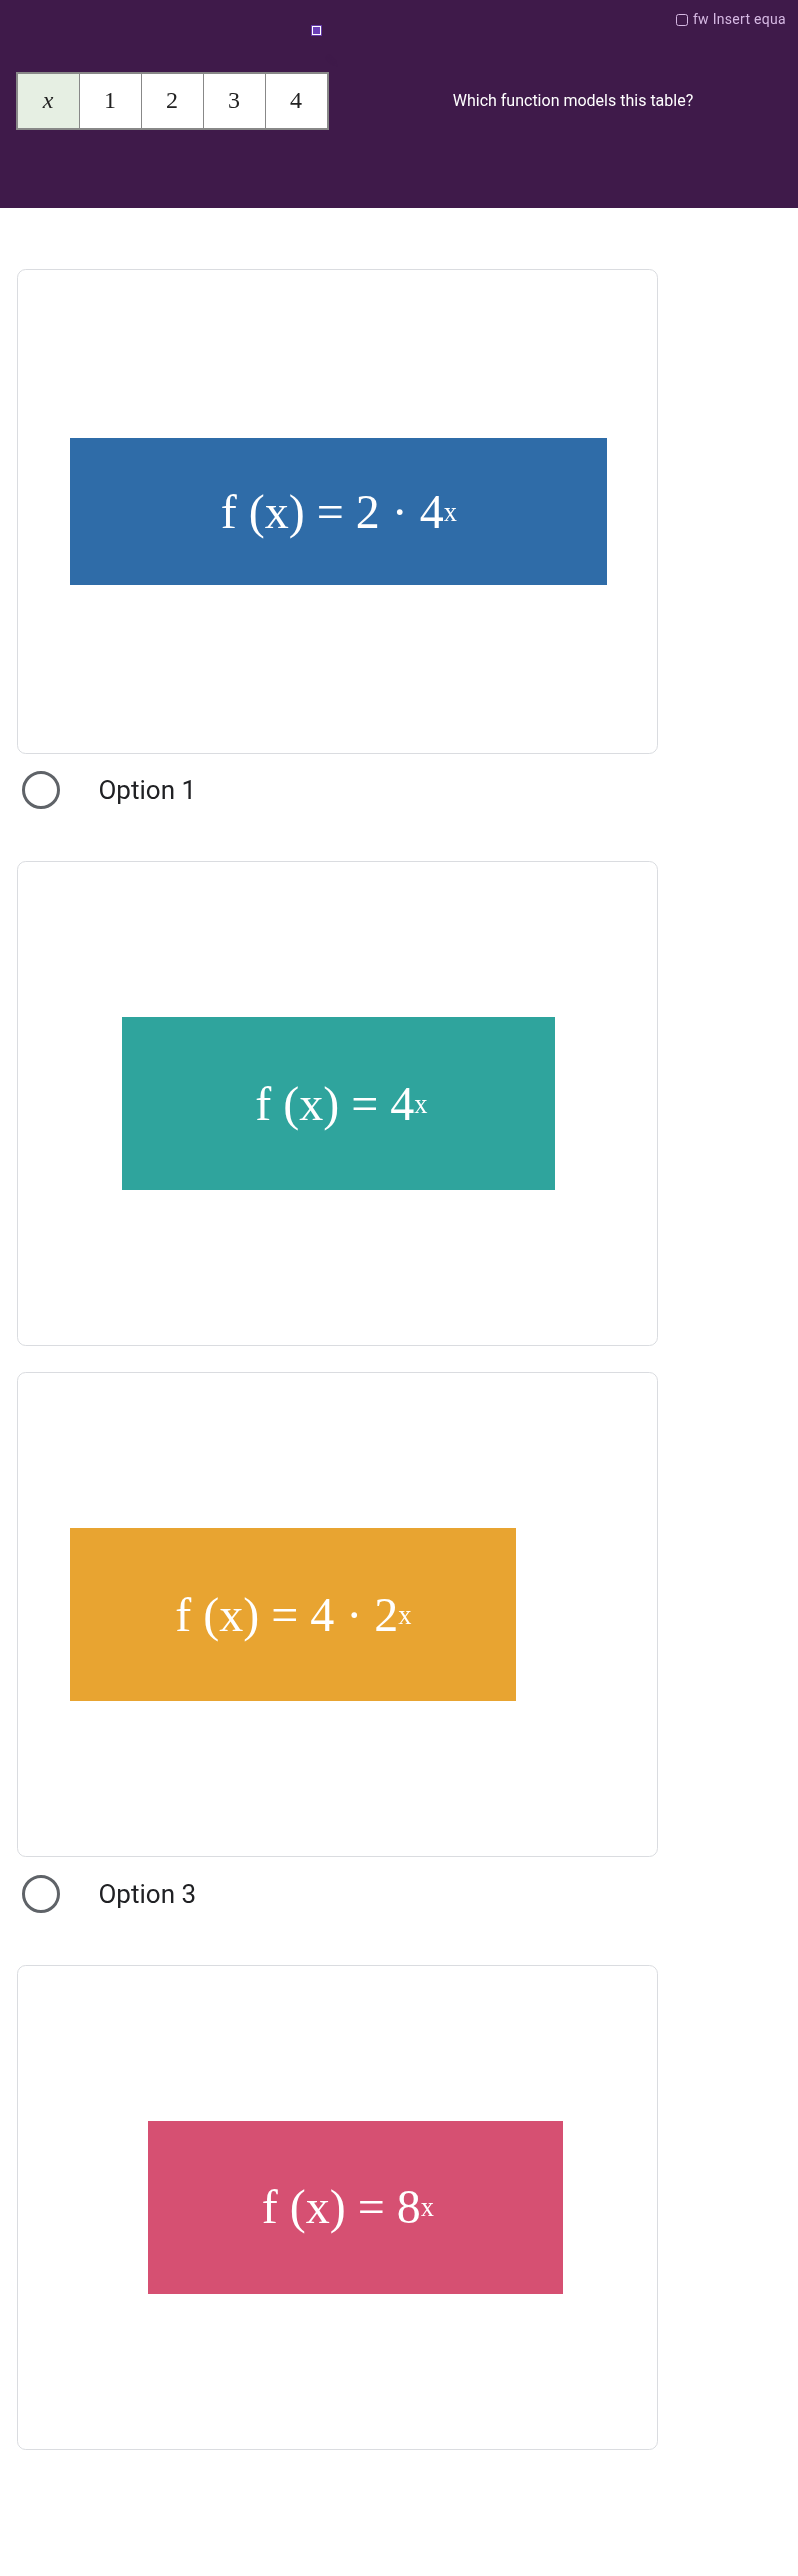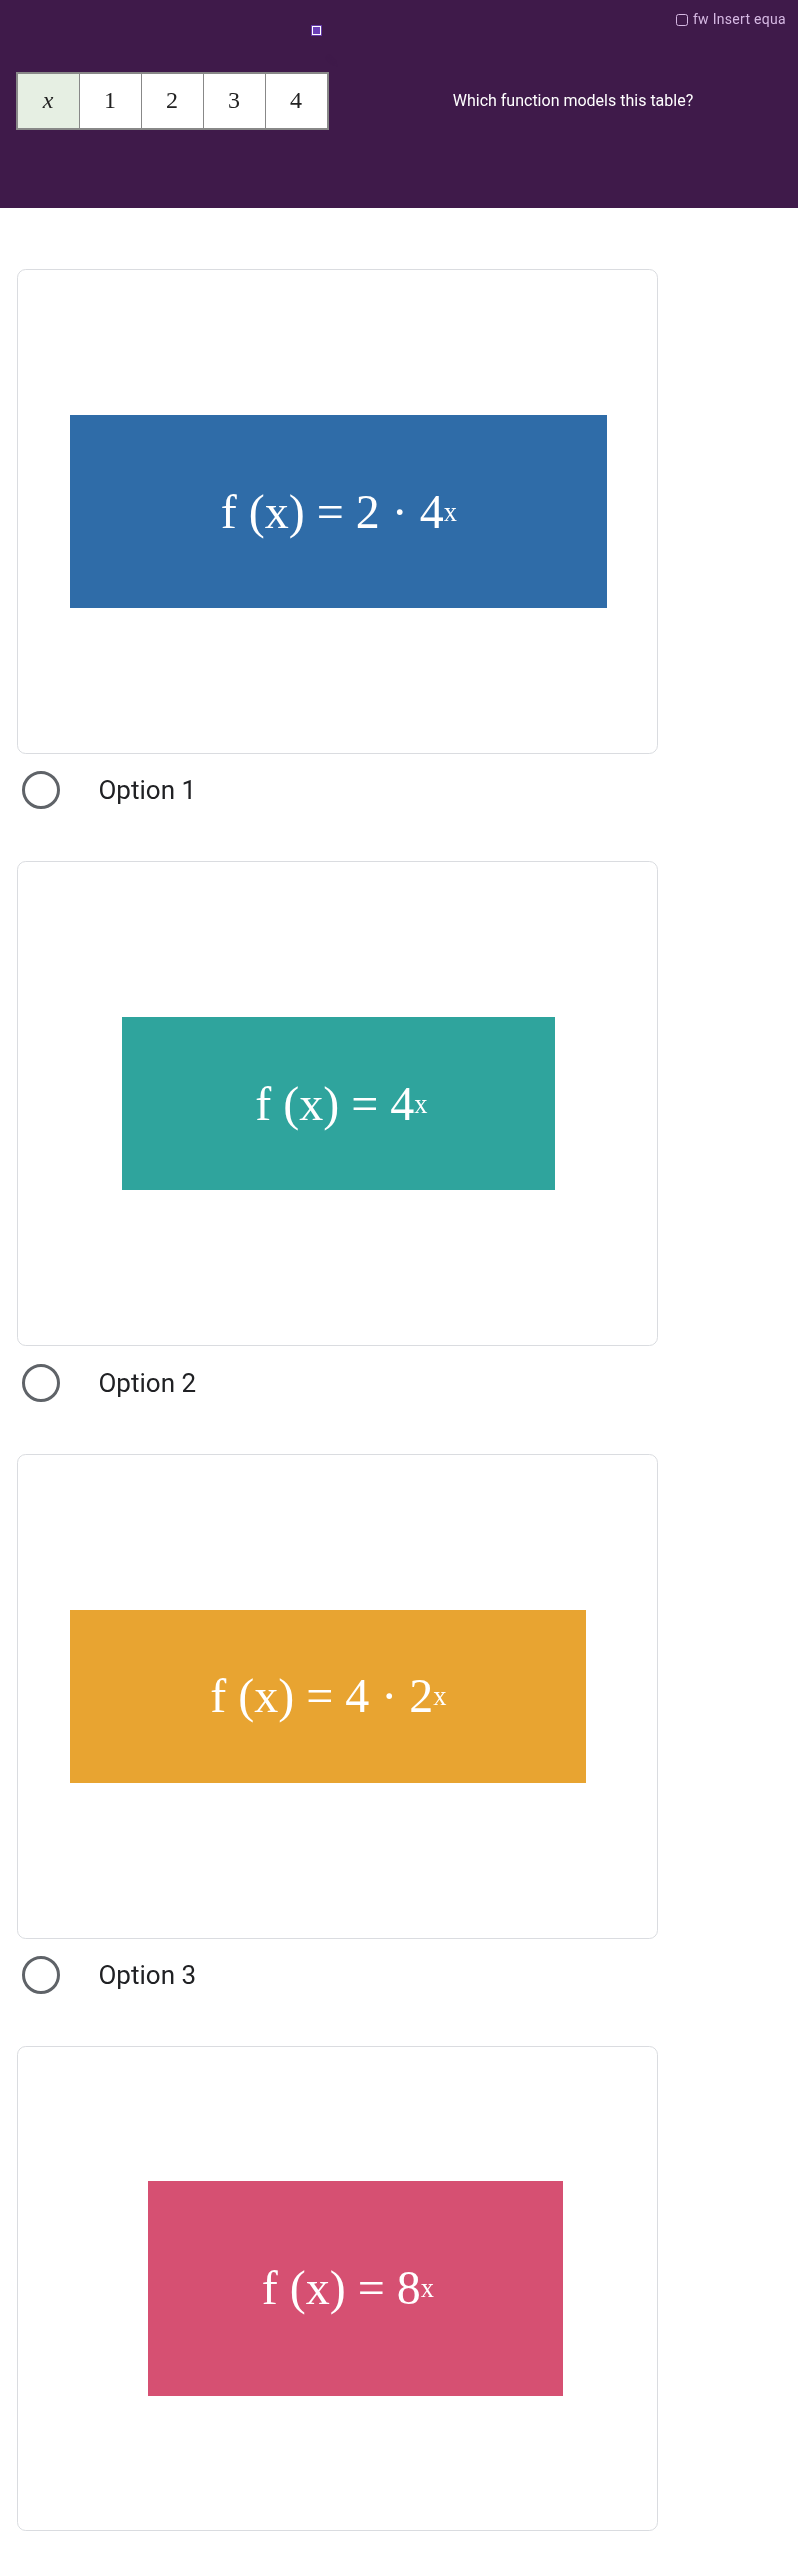--- a/index.html
+++ b/index.html
@@ -78,24 +78,24 @@
     font-family: "Times New Roman", serif;
     font-size: 48px;
     display: flex;
     align-items: center;
     justify-content: center;
     padding: 26px 31px;
     white-space: nowrap;
     line-height: 1;
   }
   .tile sup { font-size: .55em; vertical-align: super; line-height: 0; }
-  .tile-opt1 { background: #2f6ca8; width: 537px; height: 193px; }
+  .tile-opt1 { background: #2f6ca8; width: 537px; height: 147px; }
   .tile-opt2 { background: #2fa49d; width: 433px; height: 173px; margin-left: 52px; padding-left: 36px; }
-  .tile-opt3 { background: #e8a431; width: 516px; height: 173px; }
-  .tile-opt4 { background: #d65072; width: 415px; height: 215px; margin-left: 78px; padding-left: 15px; }
+  .tile-opt3 { background: #e8a431; width: 446px; height: 173px; }
+  .tile-opt4 { background: #d65072; width: 415px; height: 173px; margin-left: 78px; padding-left: 15px; }
 
   .option-row {
     display: flex;
     align-items: center;
     gap: 19px;
     margin: 17.3px 0 52px 5.2px;
     cursor: pointer;
   }
   .radio {
     width: 38px; height: 38px;
@@ -158,24 +158,20 @@
     <div class="tile tile-opt1">f (x) = 2 · 4<sup>x</sup></div>
   </div>
   <div class="option-row">
     <div class="radio"></div>
     <div class="opt-label">Option 1</div>
   </div>
 
   <div class="card">
     <div class="tile tile-opt2">f (x) = 4<sup>x</sup></div>
   </div>
-  <div class="option-row">
-    <div class="radio"></div>
-    <div class="opt-label">Option 2</div>
-  </div>
 
   <div class="card">
     <div class="tile tile-opt3">f (x) = 4 · 2<sup>x</sup></div>
   </div>
   <div class="option-row">
     <div class="radio"></div>
     <div class="opt-label">Option 3</div>
   </div>
 
   <div class="card">

